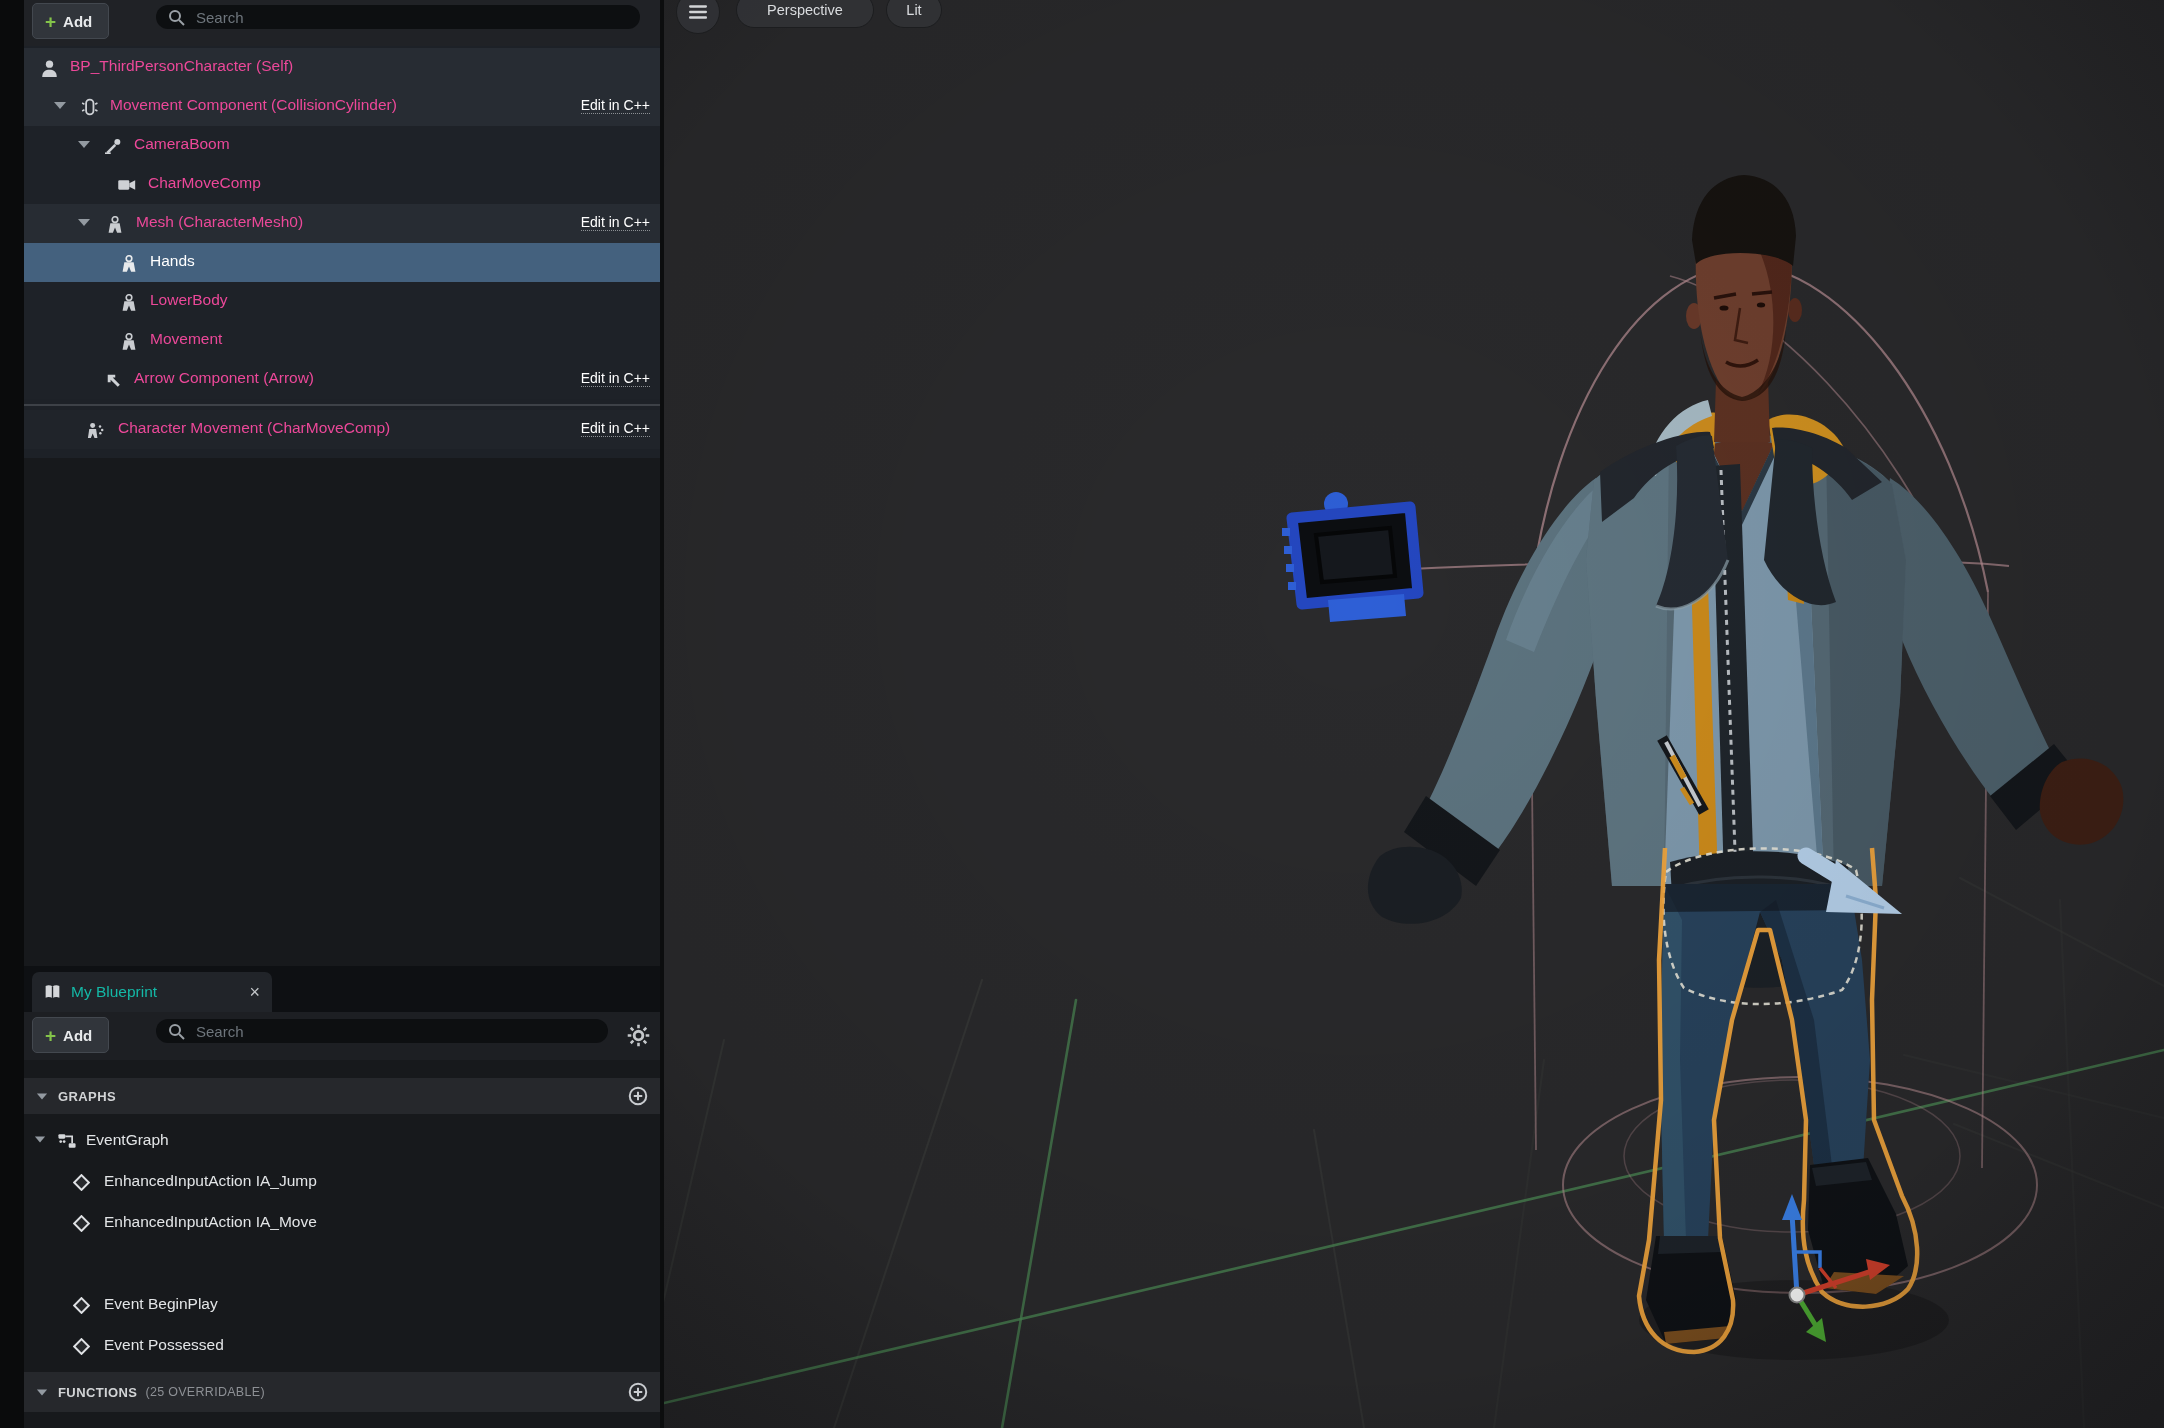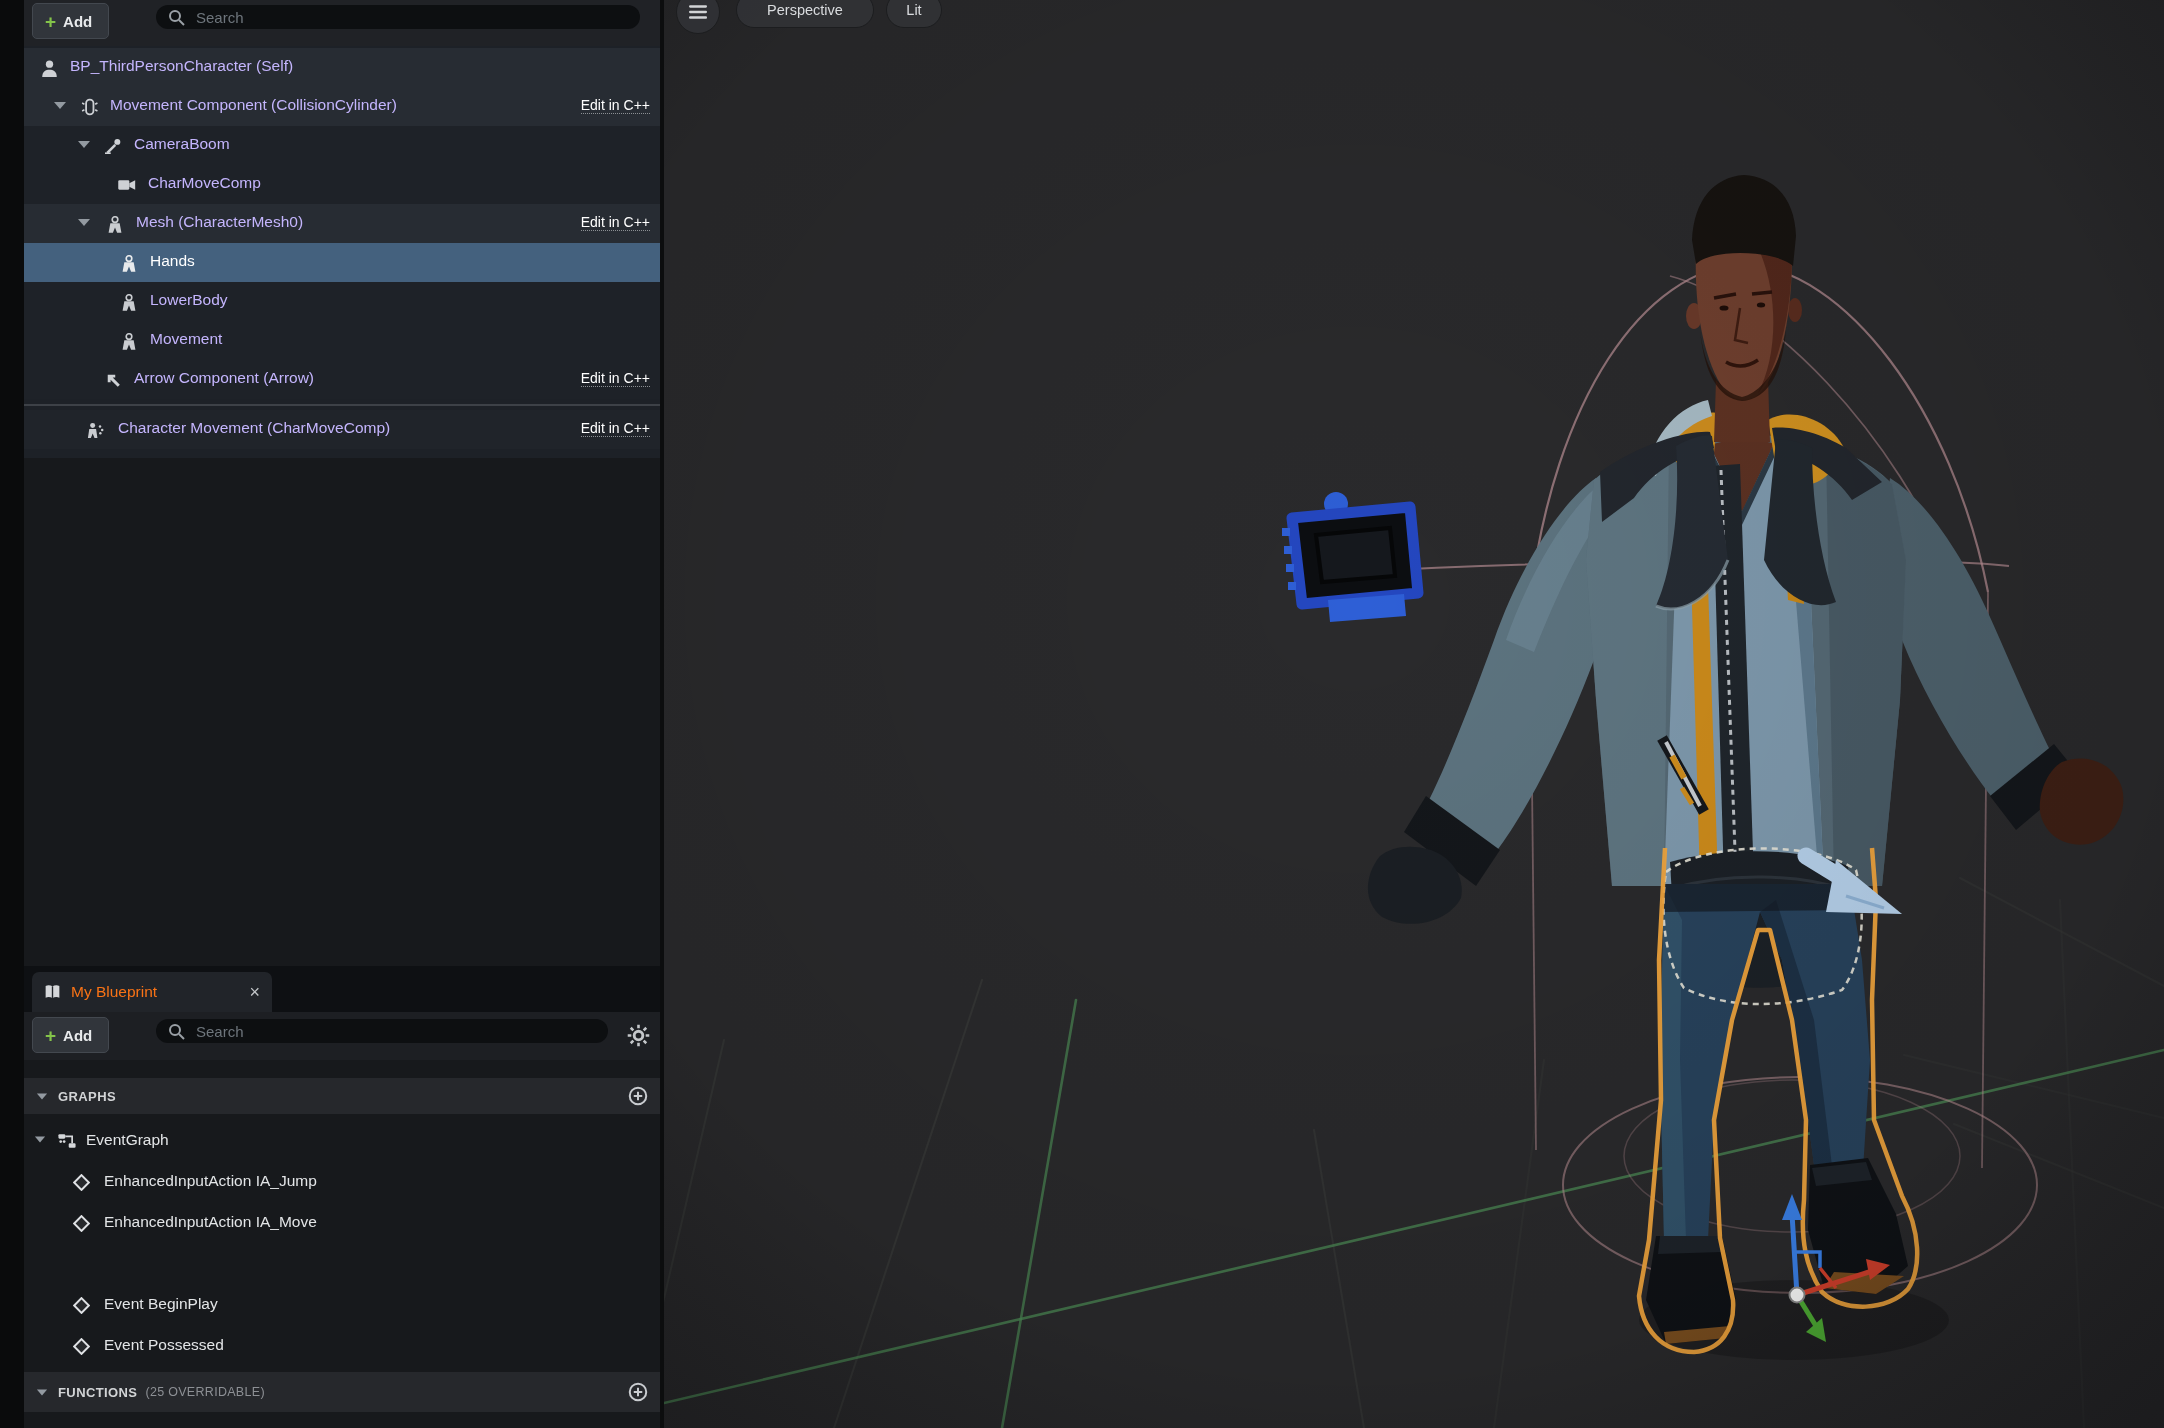--- a/index.html
+++ b/index.html
@@ -22,29 +22,29 @@
   .search input{background:transparent;border:none;outline:none;color:#d8dadc;font-size:15px;
                 font-family:inherit;width:100%;}
   .search input::placeholder{color:#6e757c;}
   
   #cp-tree-bg{position:absolute;left:0;top:46px;width:100%;height:412px;background:#1d2127;}
   .trow{position:absolute;left:0;width:100%;height:39px;}
   .trow .exp{position:absolute;top:15px;}
   .tri{display:block;width:0;height:0;border-left:6px solid transparent;border-right:6px solid transparent;
        border-top:7px solid #939aa1;}
   .trow .icon{position:absolute;top:9px;width:22px;height:22px;display:flex;align-items:center;justify-content:center;}
-  .trow .lbl{position:absolute;top:9px;font-size:15.5px;color:#c4b5fd;white-space:nowrap;}
+  .trow .lbl{position:absolute;top:9px;font-size:15.5px;color:#ec4899;white-space:nowrap;}
   .trow .edit{position:absolute;right:10px;top:10px;font-size:14px;color:#ffffff;
               border-bottom:1.5px dotted #8b8f93;cursor:pointer;text-decoration:none;}
   .sep{position:absolute;left:0;width:100%;height:1.5px;background:#3d4147;}
   
   #bp-tabbar{position:absolute;left:0;top:966px;width:100%;height:46px;background:#0e1013;}
   #bp-tab{position:absolute;left:8px;top:6px;width:240px;height:40px;background:#212429;
           border-radius:7px 7px 0 0;display:flex;align-items:center;padding:0 12px;box-sizing:border-box;}
-  #bp-tab .ttl{font-size:15.5px;color:#f97316;margin-left:10px;}
+  #bp-tab .ttl{font-size:15.5px;color:#14b8a6;margin-left:10px;}
   #bp-tab .close{margin-left:auto;font-size:18px;color:#c2c5c8;line-height:1;cursor:pointer;}
   .sec-head{position:absolute;left:0;width:100%;height:36px;background:#26282c;display:flex;align-items:center;}
   .sec-head .tri{transform:scale(.85);margin-left:12px;}
   .sec-head .h-lbl{font-size:13px;font-weight:700;color:#d2d4d6;letter-spacing:.4px;margin-left:10px;}
   .sec-head .h-meta{font-size:12.5px;color:#8d9095;margin-left:8px;letter-spacing:.3px;}
   .sec-head .plusc{margin-left:auto;margin-right:12px;cursor:pointer;display:flex;}
   .brow{position:absolute;left:0;width:100%;height:41px;}
   .brow .exp{position:absolute;top:16px;}
   .brow .icon{position:absolute;top:12px;width:18px;height:18px;display:flex;align-items:center;justify-content:center;}
   .brow .lbl{position:absolute;top:11px;font-size:15.5px;color:#e3e5e7;white-space:nowrap;}

